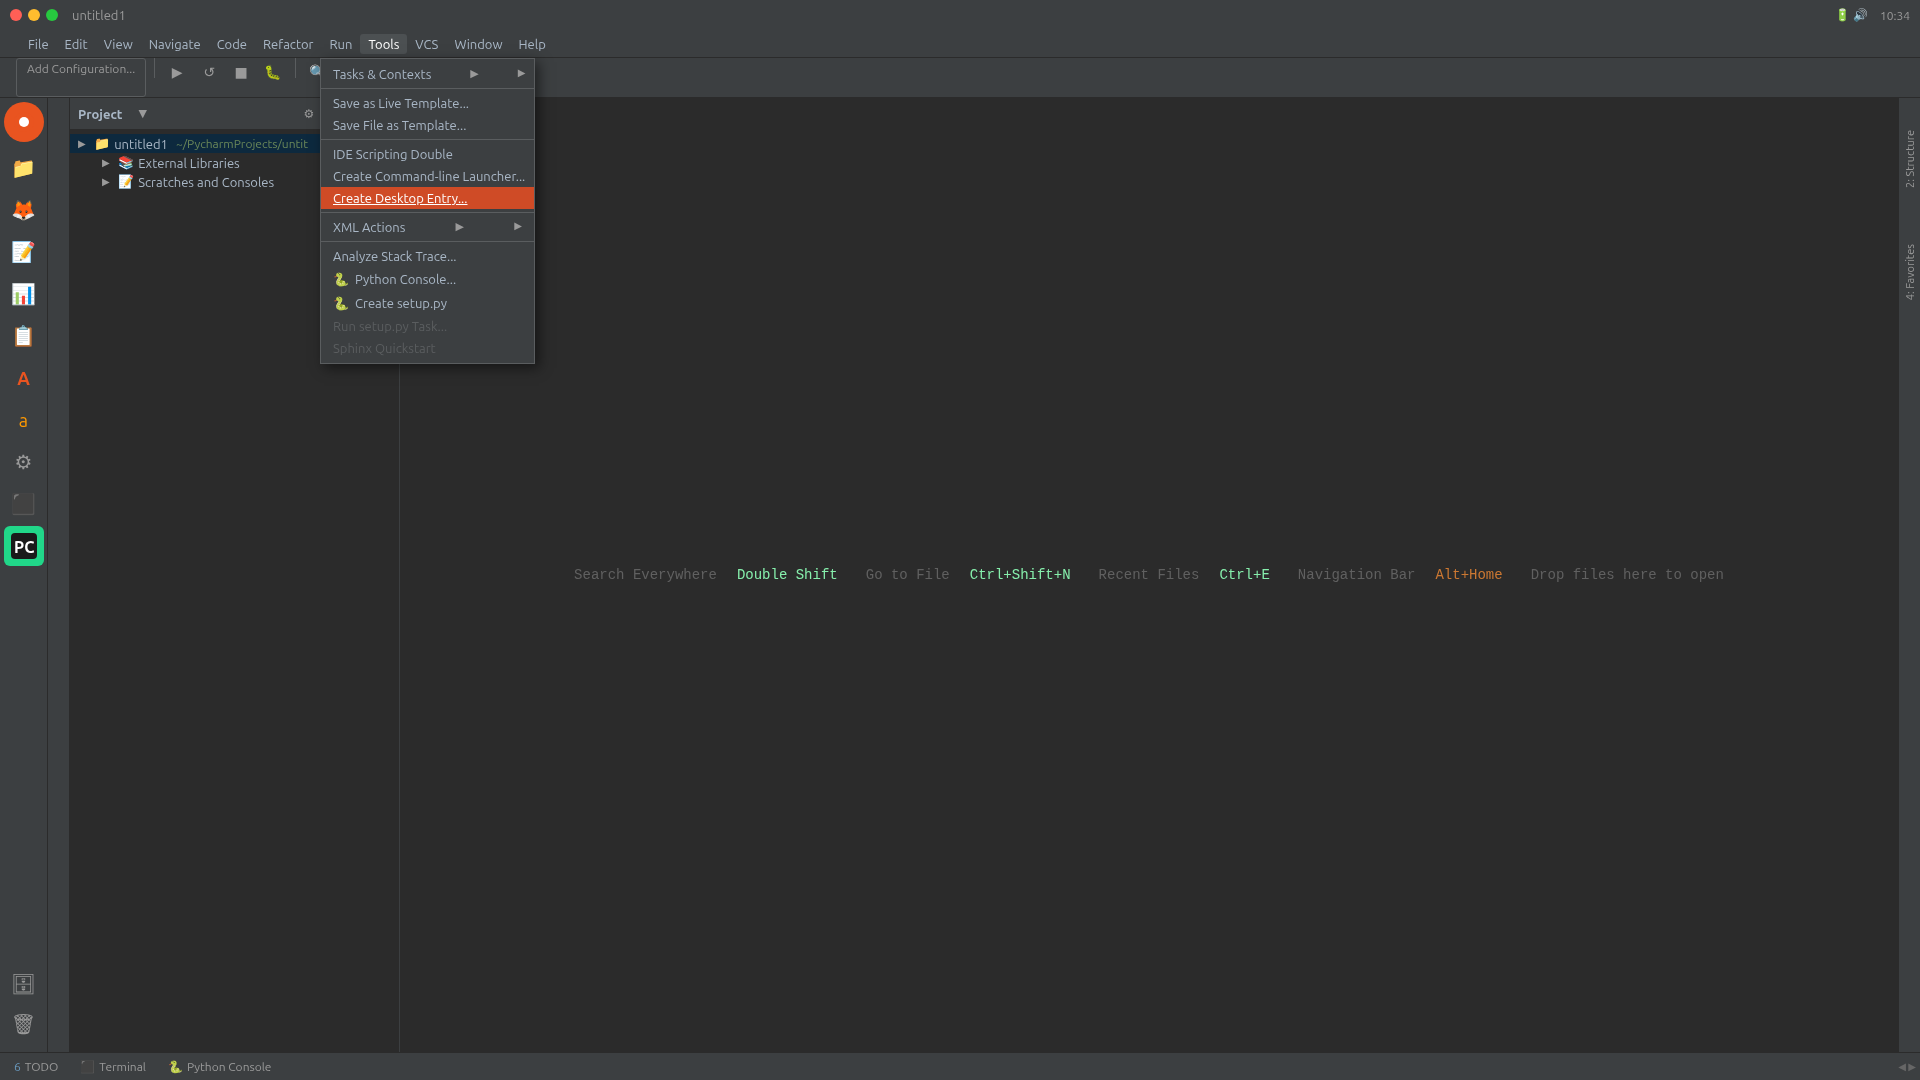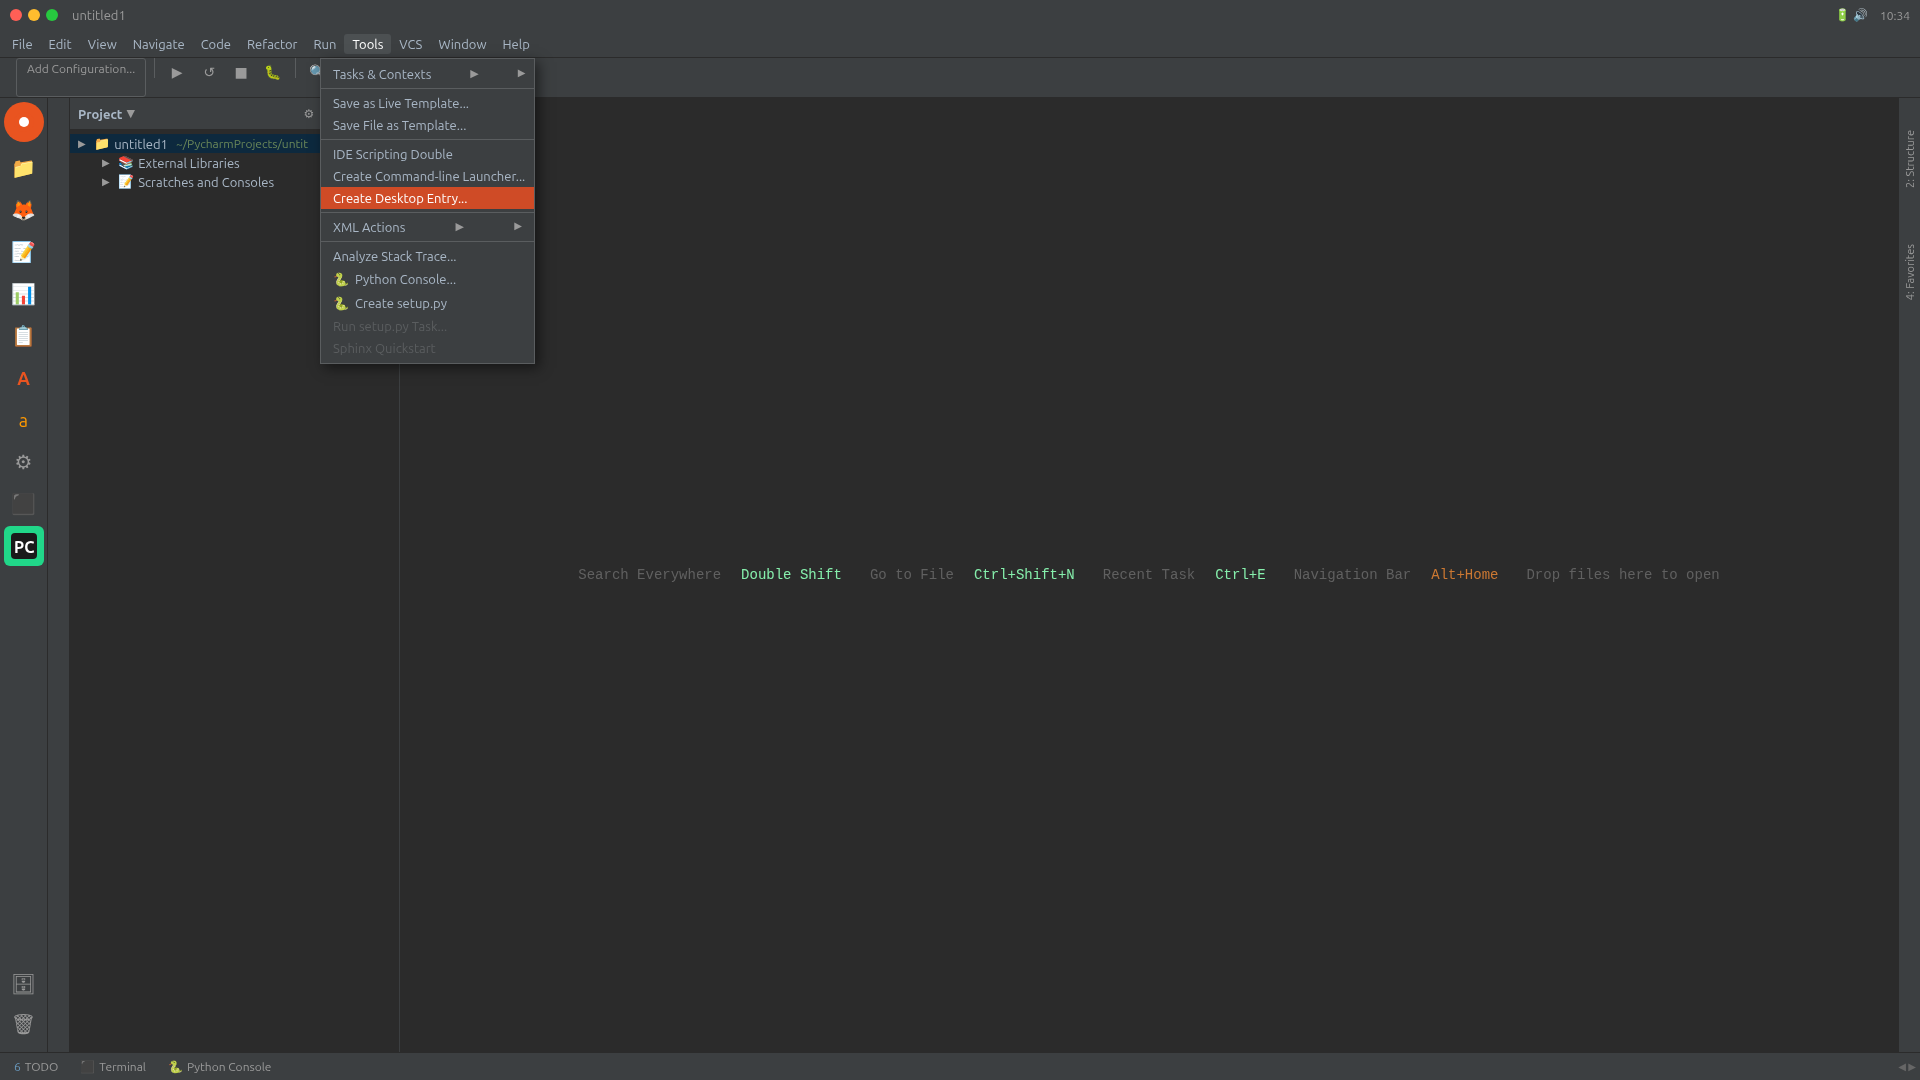--- a/index.html
+++ b/index.html
@@ -48,21 +48,21 @@
       color: #9a9a9a;
       font-size: 12px;
     }
 
     
     #menubar {
       height: 28px;
       background: #3c3f41;
       display: flex;
       align-items: center;
-      padding: 0 4px;
+      padding: 0 20px;
       border-bottom: 1px solid #2b2b2b;
     }
     .menu-item {
       padding: 3px 8px;
       color: #a9b7c6;
       font-size: 13px;
       cursor: pointer;
       border-radius: 3px;
     }
     .menu-item-tools { background: #4c5052; color: #ffffff; }
@@ -134,21 +134,21 @@
       border-right: 1px solid #3c3f41;
       display: flex;
       flex-direction: column;
     }
     #project-header {
       height: 32px;
       background: #3c3f41;
       display: flex;
       align-items: center;
       padding: 0 8px;
-      gap: 2px;
+      gap: 14px;
       border-bottom: 1px solid #2b2b2b;
     }
     .project-title {
       font-size: 13px;
       color: #a9b7c6;
       font-weight: bold;
     }
     .project-header-icons {
       margin-left: auto;
       display: flex;
@@ -284,20 +284,21 @@
       font-size: 13px;
       color: #a9b7c6;
       cursor: pointer;
       white-space: nowrap;
       justify-content: space-between;
       gap: 39px;
     }
     .dropdown-item.highlighted {
       background: #cf4b26;
       color: #ffffff;
+      text-decoration: underline;
     }
     .dropdown-item.disabled {
       color: #5a5d5f;
       cursor: default;
     }
     .dropdown-item-left {
       display: flex;
       align-items: center;
       gap: 6px;
     }
@@ -445,21 +446,21 @@
     <div id="editor-content">
       <div class="editor-hint">
         <span class="hint-label">Search Everywhere</span>
         <span class="hint-key">Double Shift</span>
       </div>
       <div class="editor-hint">
         <span class="hint-label">Go to File</span>
         <span class="hint-key">Ctrl+Shift+N</span>
       </div>
       <div class="editor-hint">
-        <span class="hint-label">Recent Task</span>
+        <span class="hint-label">Recent Files</span>
         <span class="hint-key">Ctrl+E</span>
       </div>
       <div class="editor-hint">
         <span class="hint-label">Navigation Bar</span>
         <span class="hint-key hint-key-orange">Alt+Home</span>
       </div>
       <div class="editor-hint">
         <span class="hint-label">Drop files here to open</span>
       </div>
     </div>

